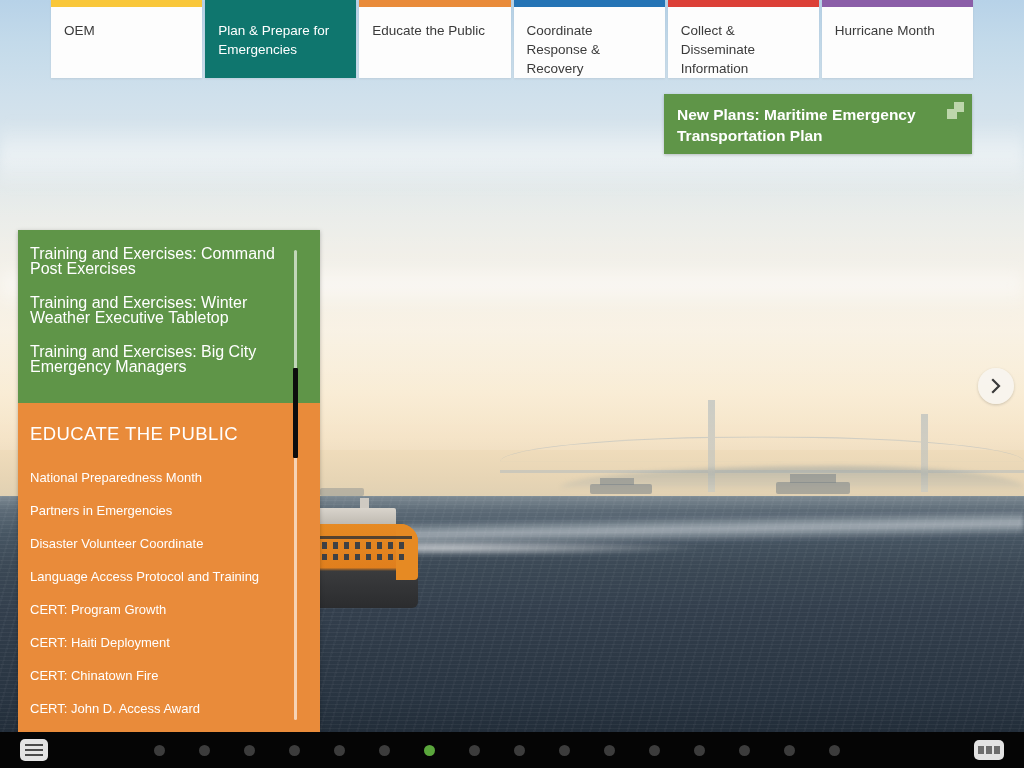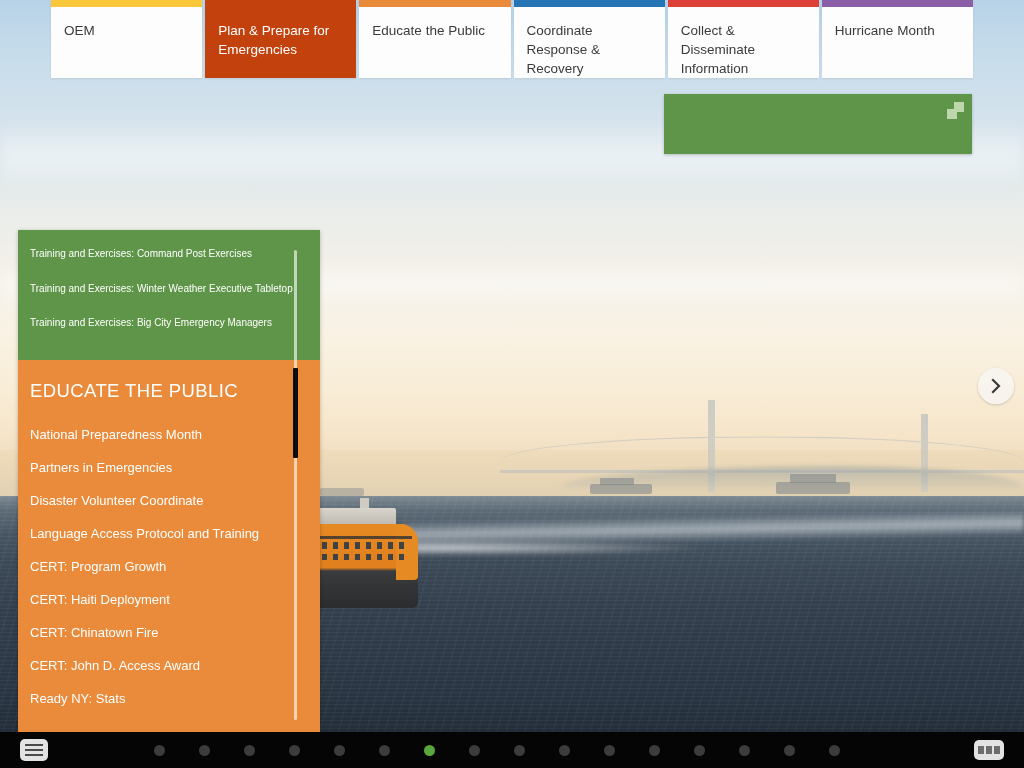--- a/index.html
+++ b/index.html
@@ -132,21 +132,21 @@
   }
   .tab {
     position:relative; flex:1 1 0; background:#fdfdfd;
     display:flex; align-items:flex-start;
     box-shadow:0 1px 2px rgba(0,0,0,.08);
   }
   .tab .accent { position:absolute; left:0; top:0; width:100%; height:7px; }
   .tab .tlabel {
     padding:21px 13px 0 13px; font-size:13.5px; line-height:19px; color:#3b3b3b;
   }
-  .tab.active { background:#c2410c; }
+  .tab.active { background:#0f766e; }
   .tab.active .tlabel { color:#fff; }
 
   
   #newplans {
     position:absolute; left:664px; top:94px; width:308px; height:60px;
     background:#5f9548; color:#fff;
     font-weight:bold; font-size:15.5px; line-height:21px;
     padding:10px 40px 0 13px;
     box-shadow:0 1px 3px rgba(0,0,0,.22);
   }
@@ -157,21 +157,21 @@
 
   
   #panel {
     position:absolute; left:18px; top:230px; width:302px; height:502px;
     box-shadow:0 1px 4px rgba(0,0,0,.25);
   }
   #greenlist {
     background:#5f9548; padding:12px 24px 14px 12px;
   }
   #greenlist .gitem {
-    color:#ffffff; font-size:10px; line-height:14.5px;
+    color:#ffffff; font-size:16px; line-height:14.5px;
     padding:5px 0 15px 0;
   }
   #orangelist {
     background:#e98b3a; padding:10px 24px 14px 12px; height:100%;
   }
   #orangelist .ohead {
     color:#fff; font-size:18.5px; letter-spacing:.4px;
     padding:10px 0 16px 0;
   }
   #orangelist .oitem {
@@ -283,20 +283,21 @@
       <div class="accent" style="background: rgb(220, 64, 55);"></div>
       <div class="tlabel">Collect &amp; Disseminate Information</div>
     </div>
     <div class="tab">
       <div class="accent" style="background: rgb(139, 94, 168);"></div>
       <div class="tlabel">Hurricane Month</div>
     </div>
   </div>
 
   <div id="newplans">
+    <span>New Plans: Maritime Emergency Transportation Plan</span>
     <span id="npicon">
       <i class="a"></i>
         <i class="b"></i>
     </span>
   </div>
 
   <div id="panel">
     <div id="greenlist">
         <div class="gitem">Training and Exercises: Command Post Exercises</div>
         <div class="gitem">Training and Exercises: Winter Weather Executive Tabletop</div>

